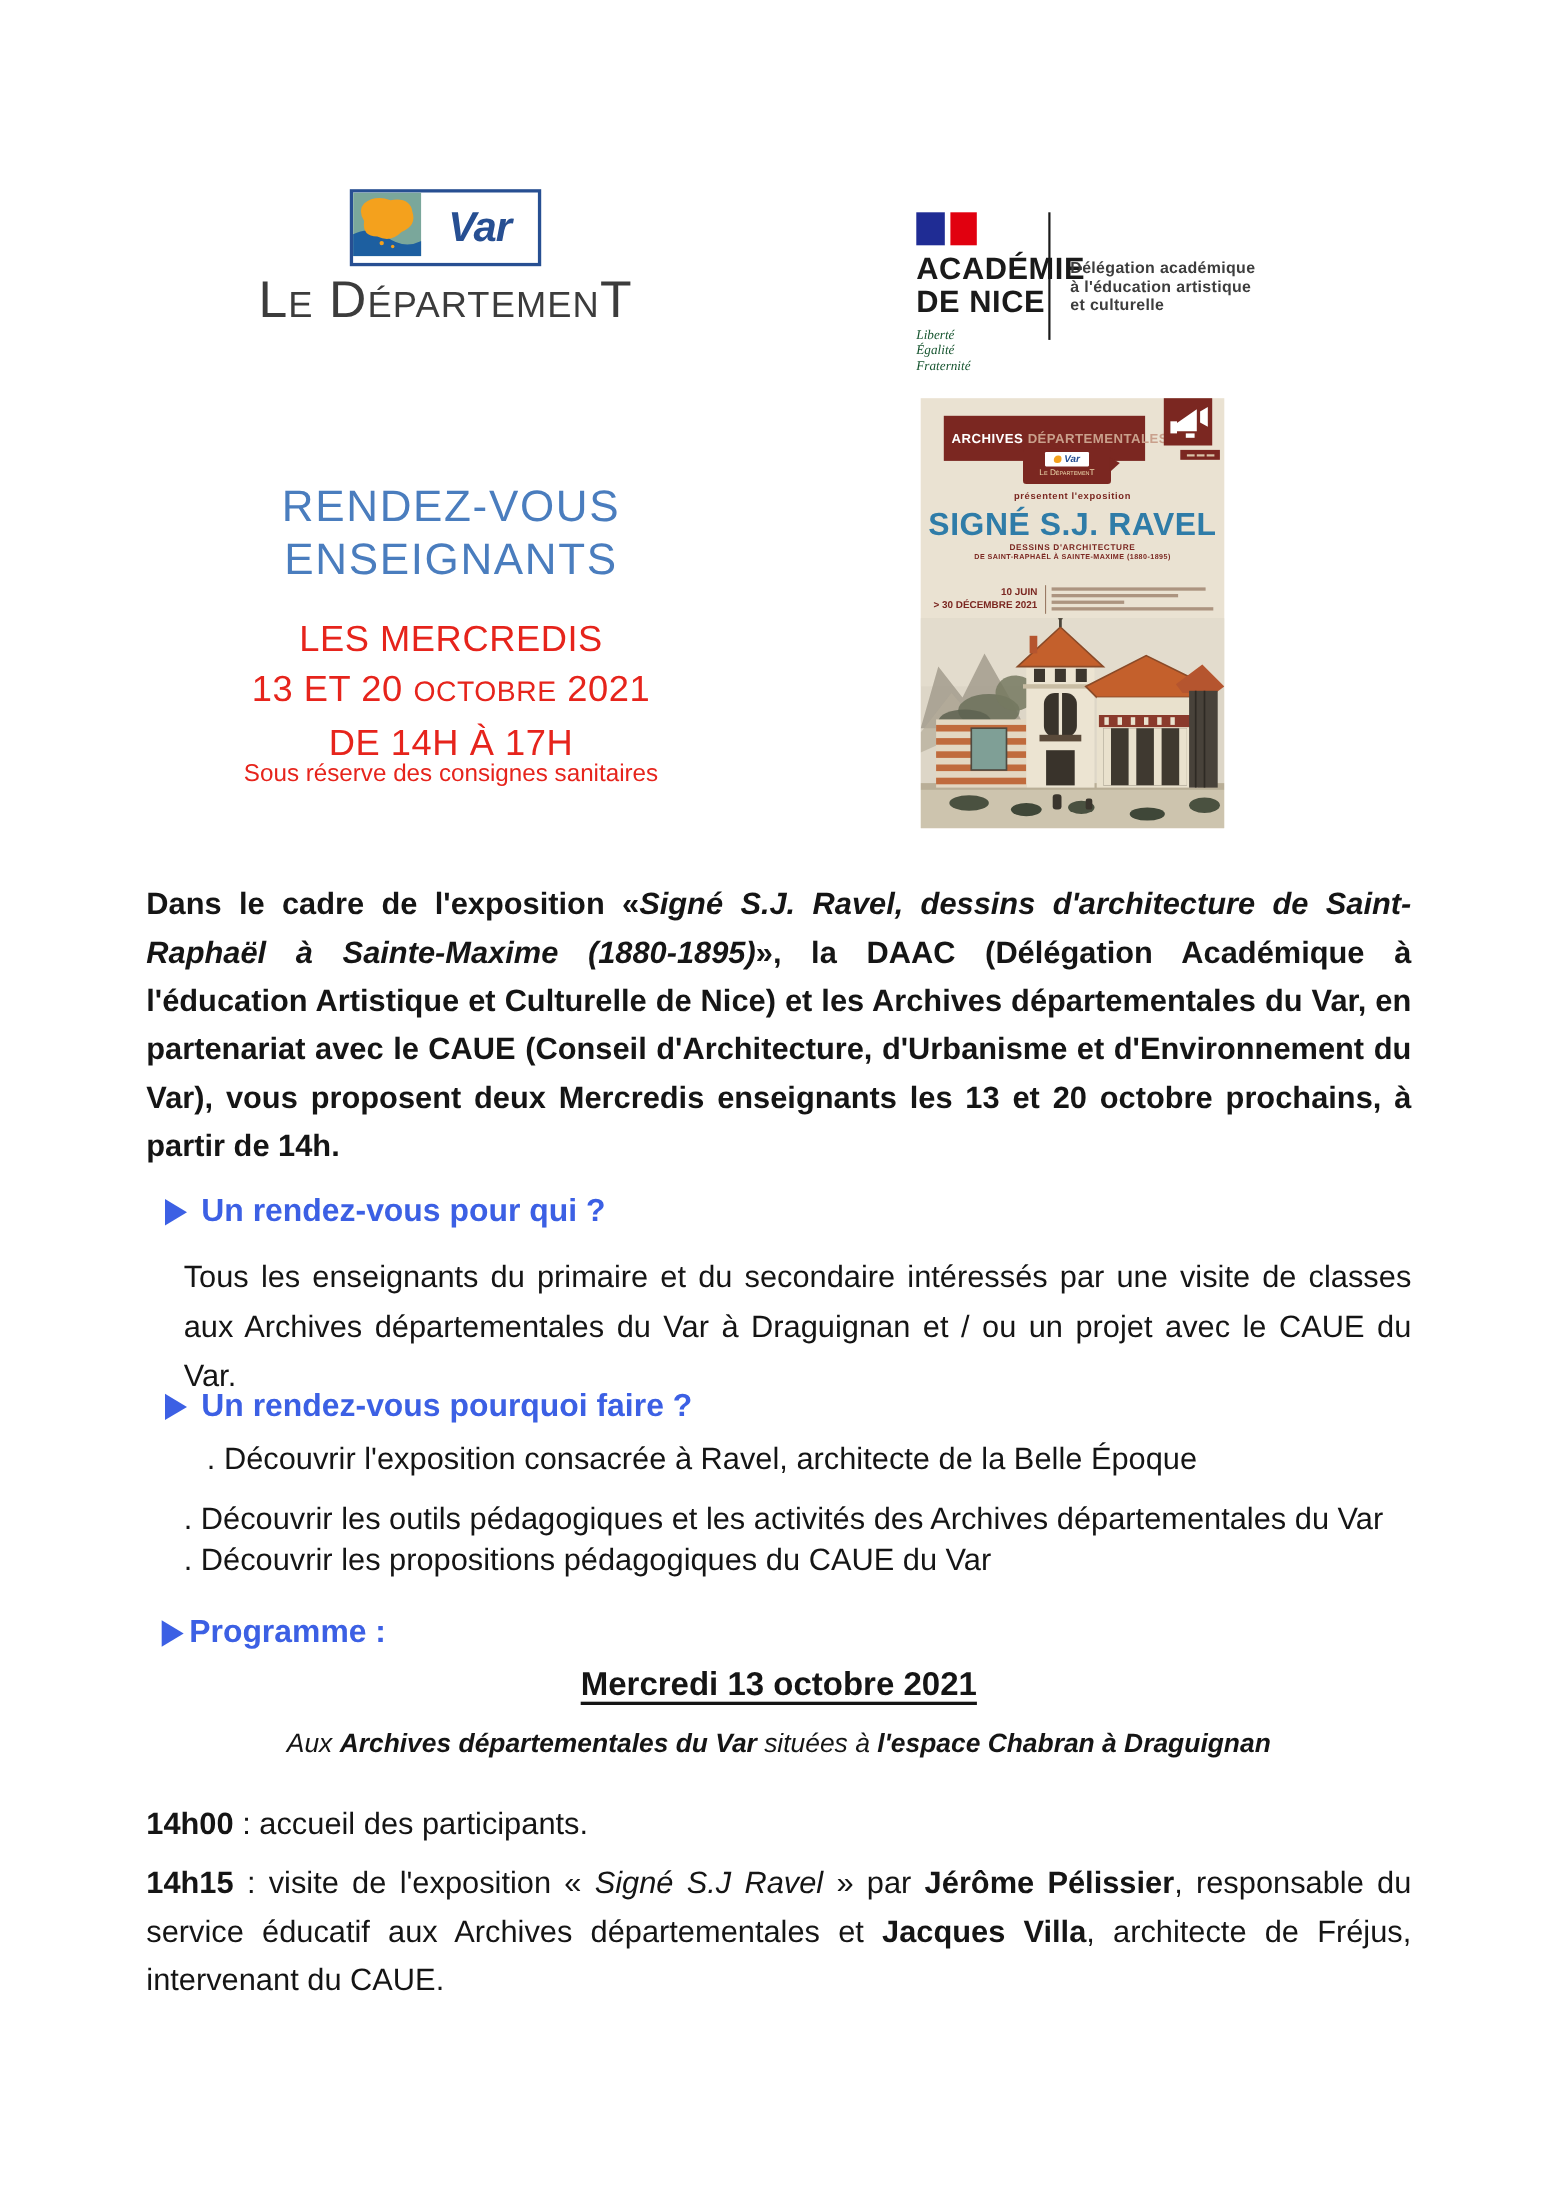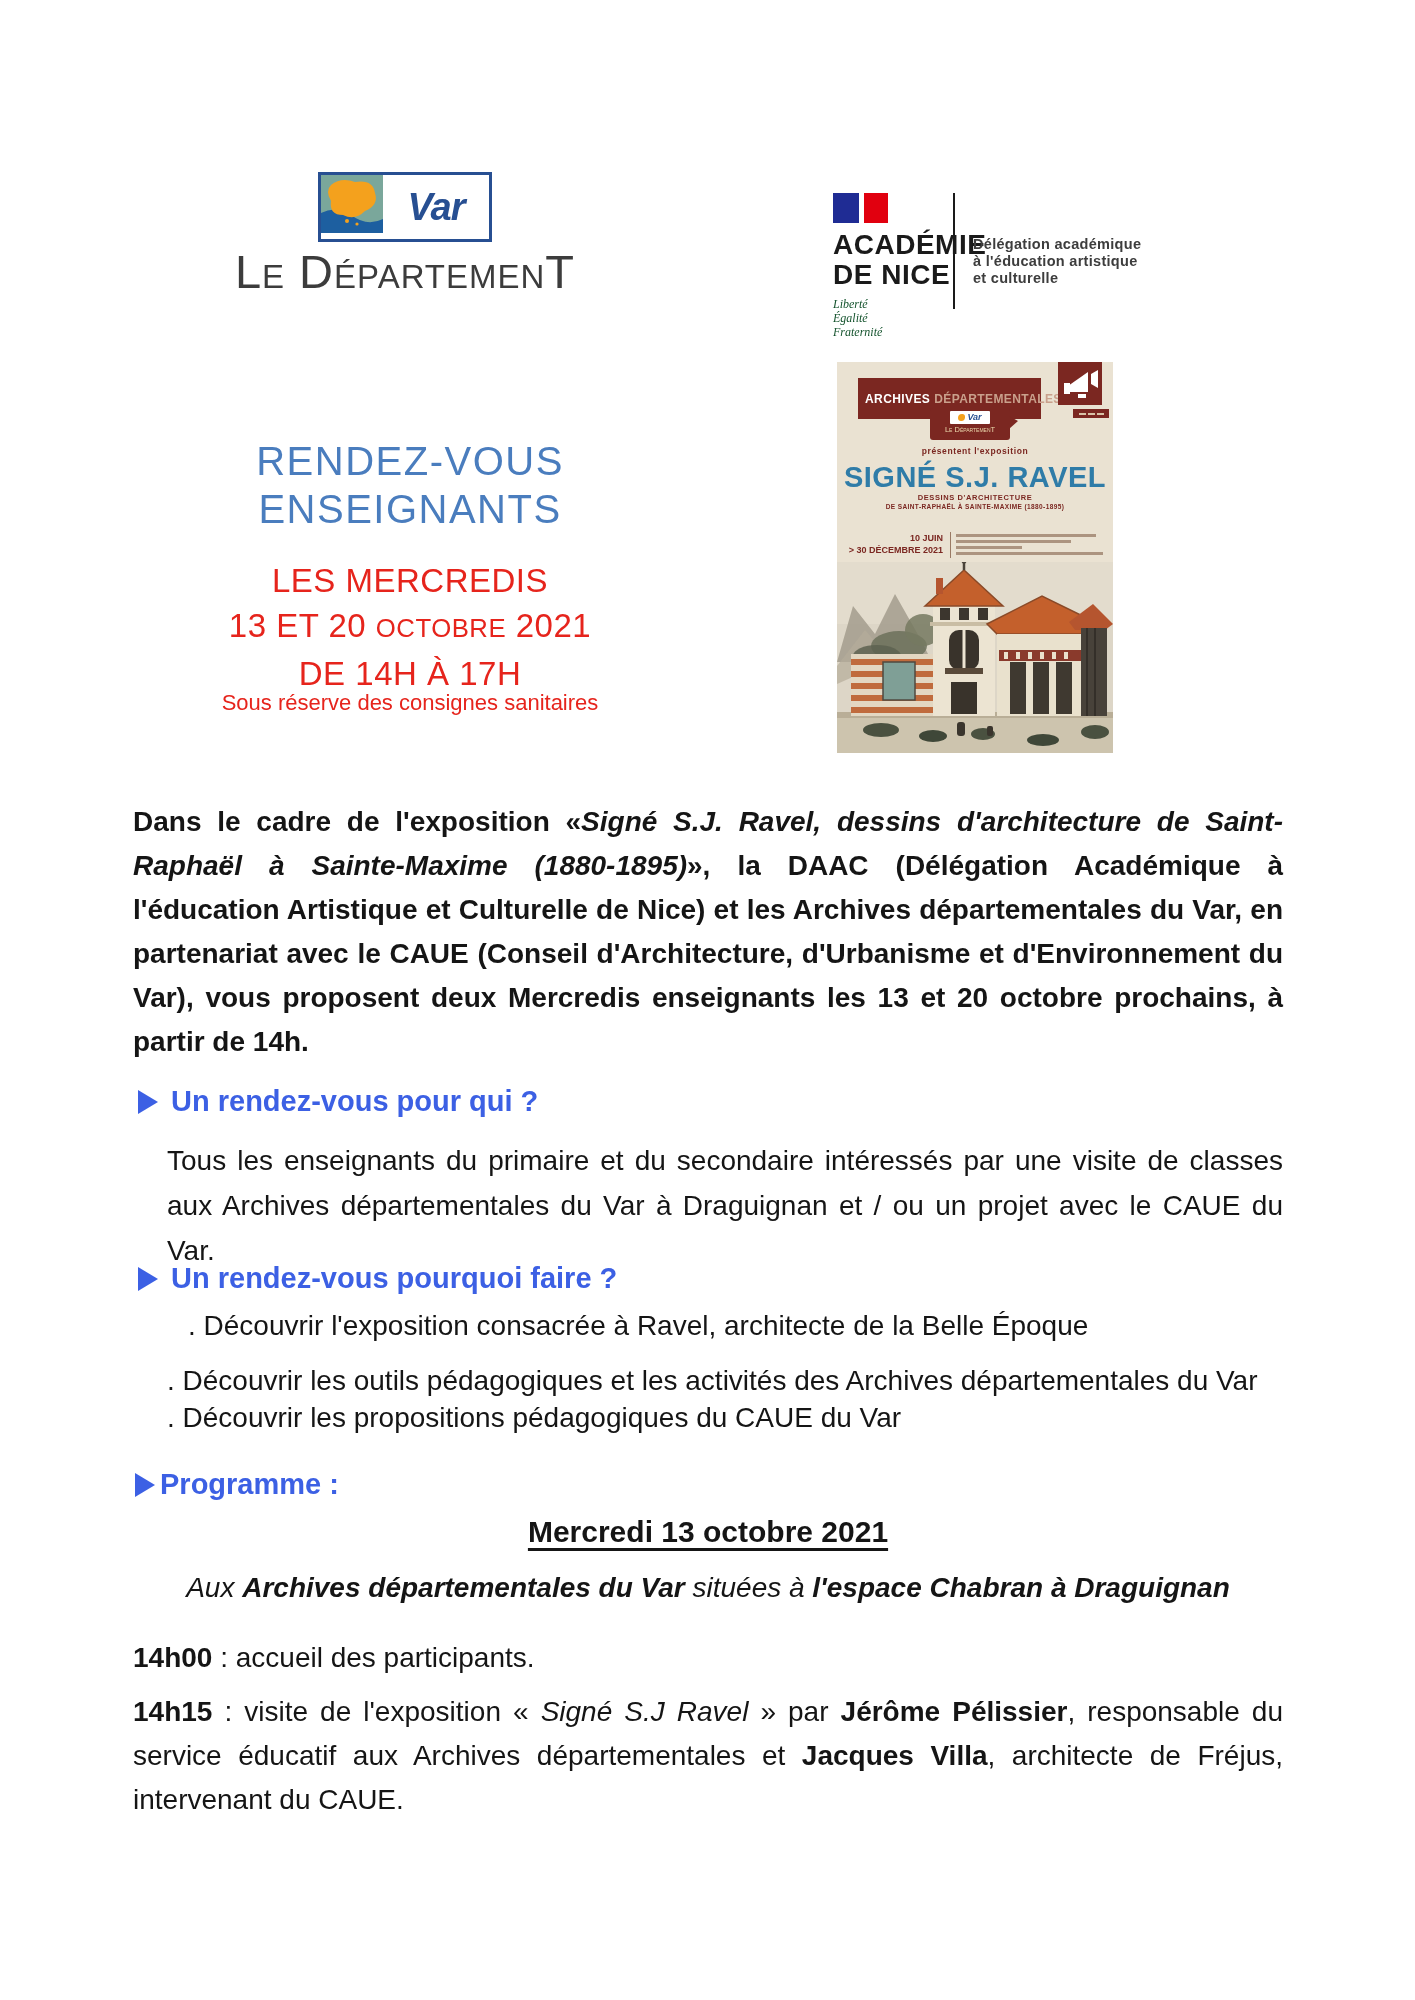--- a/index.html
+++ b/index.html
@@ -65,37 +65,37 @@
   .p-dates{position:absolute;left:10px;top:170px;width:256px;display:flex;gap:7px;}
   .p-dates-left{width:96px;text-align:right;color:#7b2721;font-weight:bold;font-size:9px;line-height:12px;white-space:nowrap;}
   .p-dates-right{flex:1;padding-top:2px;border-left:1px solid #9a7a64;padding-left:5px;}
   .p-dates-right i{display:block;height:2.5px;background:#8a6a55;opacity:.65;margin-bottom:3.5px;}
   .p-house{position:absolute;left:0;top:200px;width:276px;height:191px;}
 
   
   .intro{position:absolute;left:133px;top:800px;width:1150px;font-size:28px;line-height:44px;
          font-weight:bold;text-align:justify;color:#151515;}
   .sec-h{position:absolute;display:flex;align-items:center;gap:13px;color:#3c60e4;
-         font-weight:bold;font-size:29px;white-space:nowrap;}
+         font-weight:bold;font-size:29px;white-space:nowrap;margin-left:12px;}
   .tri{width:0;height:0;border-left:20px solid #3c60e4;border-top:12px solid transparent;
        border-bottom:12px solid transparent;flex:none;}
   .sec-h.h1{left:138px;top:1085px;}
   .sec-h.h2{left:138px;top:1262px;}
   .sec-h.h3{left:135px;top:1468px;gap:5px;}
   .sec-body{position:absolute;left:167px;top:1138px;width:1116px;font-size:28px;
             line-height:45px;text-align:justify;color:#151515;}
   .item{position:absolute;left:167px;width:1116px;font-size:28px;color:#151515;white-space:nowrap;}
   .item.i1{top:1310px;margin-left:21px;}
   .item.i2{top:1365px;}
   .item.i3{top:1402px;}
   .merc-head{position:absolute;left:133px;top:1515px;width:1150px;text-align:center;
              font-size:30px;font-weight:bold;color:#151515;}
   .merc-head span{text-decoration:underline;text-decoration-thickness:2.5px;text-underline-offset:6px;}
   .loc-line{position:absolute;left:133px;top:1572px;width:1150px;text-align:center;
-            font-size:28px;color:#151515;font-style:italic;}
+            font-size:24px;color:#151515;font-style:italic;}
   .sched1{position:absolute;left:133px;top:1642px;width:1150px;font-size:28px;color:#151515;}
   .sched2{position:absolute;left:133px;top:1690px;width:1150px;font-size:28px;line-height:44px;
           text-align:justify;color:#151515;}
 
   
   .b{font-weight:bold;} .i{font-style:italic;} .sm{font-size:.78em;}
 </style>
 </head>
 <body>
 

